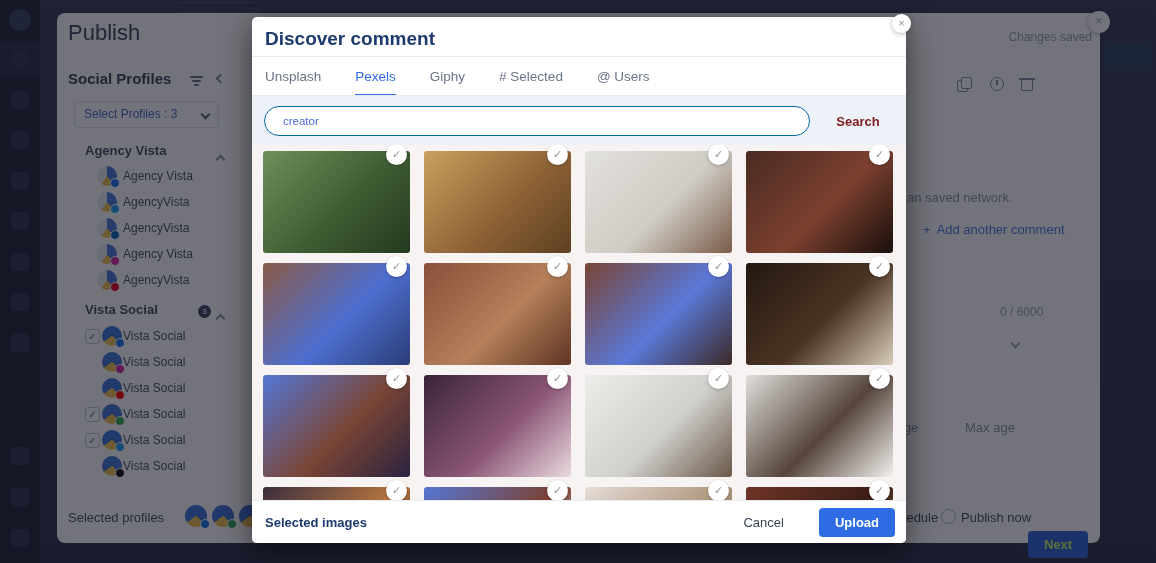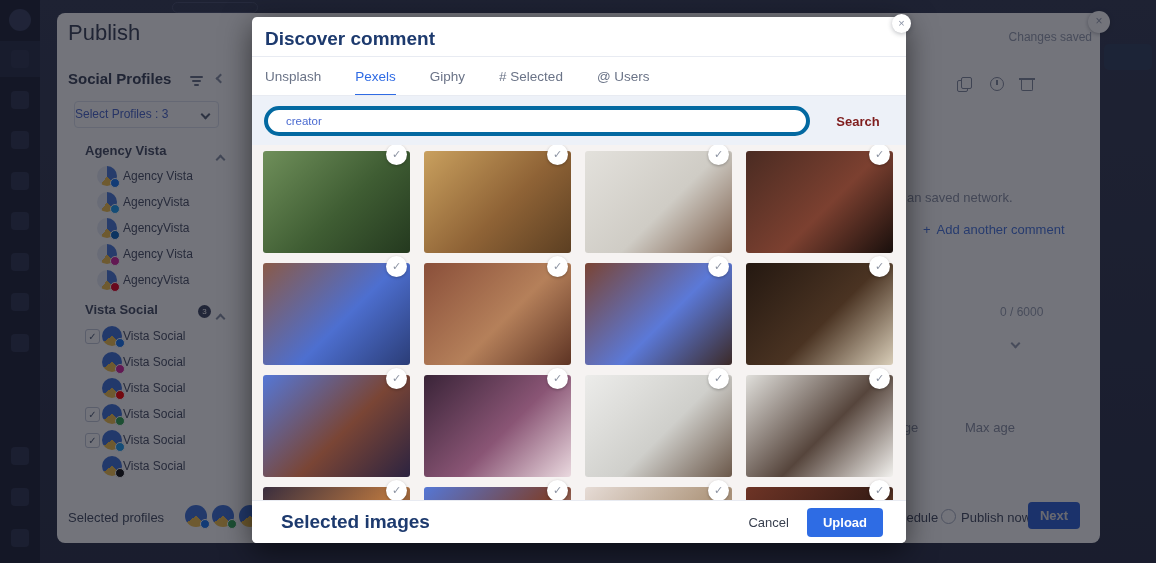--- a/index.html
+++ b/index.html
@@ -23,21 +23,21 @@
   .sp-header{position:absolute;left:11px;top:57px;font-size:15px;font-weight:700;color:#3b4358;}
   .filter-icon{position:absolute;left:133px;top:63px;width:13px;height:11px;}
   .filter-icon i{display:block;height:2px;background:#6a7388;margin-bottom:2px;border-radius:1px;}
   .filter-icon i:nth-child(1){width:13px;}.filter-icon i:nth-child(2){width:9px;margin-left:2px;}
   .filter-icon i:nth-child(3){width:5px;margin-left:4px;}
   .chev{display:inline-block;width:7px;height:7px;border-left:2px solid #8a93a8;border-top:2px solid #8a93a8;}
   .chev.up{transform:rotate(45deg);}
   .chev.left{transform:rotate(-45deg);}
   .chev.down{transform:rotate(225deg);}
   .collapse-chev{position:absolute;left:160px;top:62px;}
-  .select-box{position:absolute;left:17px;top:88px;width:145px;height:27px;background:#fff;border:1px solid #dde3ef;border-radius:4px;font-size:12px;color:#4a68cc;line-height:25px;}
+  .select-box{position:absolute;left:17px;top:88px;width:145px;height:27px;background:#fff;border:1px solid #dde3ef;border-radius:4px;font-size:12px;color:#4a68cc;line-height:25px;padding-left:9px;}
   .select-box .chev{position:absolute;right:9px;top:9px;border-color:#5a6478;}
   .grp-head{position:absolute;left:28px;font-size:13px;font-weight:600;color:#454e63;}
   .grp-chev{position:absolute;left:160px;}
   .grp-badge{position:absolute;width:13px;height:13px;border-radius:50%;background:#3c4560;color:#fff;font-size:8px;line-height:13px;text-align:center;}
   .p-row{position:absolute;height:24px;left:0;width:195px;}
   .p-label{position:absolute;left:66px;top:4px;font-size:12px;color:#4a5166;}
   .avatar{position:absolute;top:1px;width:20px;height:20px;border-radius:50%;}
   .avatar.vista{background:conic-gradient(from 130deg,#f2c14e 0 105deg,#3f72d8 105deg 360deg);}
   .avatar.agency{background:conic-gradient(from 0deg,#4a7bd8 0 140deg,#f2c14e 140deg 215deg,#e8ecf5 215deg 360deg);}
   .net-badge{position:absolute;right:-3px;bottom:-2px;width:10px;height:10px;border-radius:50%;border:1.5px solid #fff;}
@@ -54,43 +54,43 @@
   .ic-trash::before{content:"";position:absolute;left:1px;top:3px;width:10px;height:10px;border:1.5px solid #848ca0;border-top:none;border-radius:0 0 2px 2px;}
   .ic-trash::after{content:"";position:absolute;left:-1px;top:1px;width:16px;height:1.5px;background:#848ca0;}
   .net-note{position:absolute;left:850px;top:177px;font-size:13px;color:#8c93a6;white-space:nowrap;}
   .add-comment{position:absolute;left:866px;top:209px;font-size:13px;color:#4a78e0;white-space:nowrap;}
   .add-comment b{font-weight:400;margin-right:6px;}
   .char-count{position:absolute;left:943px;top:292px;font-size:12px;color:#99a1b3;}
   .cc-chev{position:absolute;left:955px;top:327px;border-color:#99a1b3;}
   .age-label{position:absolute;top:407px;font-size:13px;color:#8c93a6;white-space:nowrap;}
   .radio{position:absolute;width:15px;height:15px;border:1.5px solid #a8b0c2;border-radius:50%;background:#fff;}
   .pm-foot-label{position:absolute;top:497px;font-size:13px;color:#454e63;white-space:nowrap;}
-  .next-btn{position:absolute;left:971px;top:489px;width:52px;height:27px;background:#2e62d9;border:none;border-radius:4px;color:#e5e5e5;font-size:13px;font-weight:600;}
+  .next-btn{position:absolute;left:971px;top:518px;width:60px;height:27px;background:#2e62d9;border:none;border-radius:4px;color:#bef264;font-size:13px;font-weight:600;}
 
   
   .overlay{position:absolute;inset:0;background:rgba(13,16,27,0.58);z-index:3;}
 
   
   .discover-modal{position:absolute;left:252px;top:17px;width:654px;height:526px;background:#fff;border-radius:5px;box-shadow:0 8px 30px rgba(0,0,0,.55);z-index:4;}
   .dm-title{position:absolute;left:13px;top:11px;font-size:19px;font-weight:600;color:#1d3a6e;}
   .dm-head-line{position:absolute;left:0;top:39px;width:654px;height:1px;background:#e8ebf2;}
   .dm-close{position:absolute;left:640px;top:-3px;width:19px;height:19px;border-radius:50%;background:#fff;box-shadow:0 1px 5px rgba(20,25,40,.3);color:#8a92a4;font-size:11px;line-height:18px;text-align:center;}
   .dm-tabs{position:absolute;left:13px;top:39px;height:40px;display:flex;align-items:flex-end;gap:34px;}
   .dm-tab{font-size:13.5px;color:#6a7387;padding-bottom:10px;border-bottom:2.5px solid transparent;cursor:default;}
   .dm-tab.active{color:#2f6be4;border-bottom-color:#2f6be4;}
   .dm-tabs-line{position:absolute;left:0;top:78px;width:654px;height:1px;background:#e8ebf2;}
   .dm-search{position:absolute;left:0;top:79px;width:654px;height:49px;background:#edf1f8;}
-  .dm-search input{position:absolute;left:12px;top:10px;width:546px;height:30px;border:4px solid #0369a1;border-radius:16px;padding:0 18px;font-size:11.5px;color:#4a6ad0;outline:none;}
+  .dm-search input{position:absolute;left:12px;top:10px;width:546px;height:30px;border:1px solid #0369a1;border-radius:16px;padding:0 18px;font-size:11.5px;color:#4a6ad0;outline:none;}
   .dm-search-btn{position:absolute;left:566px;top:10px;width:80px;height:30px;background:transparent;border:none;font-size:13px;font-weight:600;color:#7f1d1d;}
   .dm-grid{position:absolute;left:0;top:128px;width:654px;height:355px;background:#f6f3f2;overflow:hidden;padding:6px 13px 0 11px;display:grid;grid-template-columns:repeat(4,147px);column-gap:14px;row-gap:10px;grid-auto-rows:102px;}
   .ph{position:relative;border-radius:3px;}
   .img-check{position:absolute;top:-7px;right:3px;width:21px;height:21px;border-radius:50%;background:#fff;box-shadow:0 1px 3px rgba(0,0,0,.28);color:#8c93a2;font-size:11px;line-height:20px;text-align:center;}
   .dm-footer{position:absolute;left:0;top:483px;width:654px;height:43px;background:#fff;border-top:1px solid #e8ebf2;border-radius:0 0 5px 5px;display:flex;align-items:center;}
-  .dm-sel-label{margin-left:29px;font-size:19px;font-weight:600;color:#1d3a6e;}
-  .dm-foot-right{margin-left:auto;display:flex;align-items:center;gap:12px;margin-right:23px;}
+  .dm-sel-label{margin-left:13px;font-size:13px;font-weight:600;color:#1d3a6e;}
+  .dm-foot-right{margin-left:auto;display:flex;align-items:center;gap:29px;margin-right:11px;}
   .dm-cancel{background:none;border:none;font-size:13px;color:#39404f;}
   .dm-upload{background:#2e6ce4;border:none;border-radius:4px;color:#fff;font-size:13px;font-weight:600;padding:7px 16px;}
 </style>
 </head>
 <body>
 
 <div class="stage">
 
   <div class="topbar-pill"></div>
   <div class="top-right-chip"></div>

